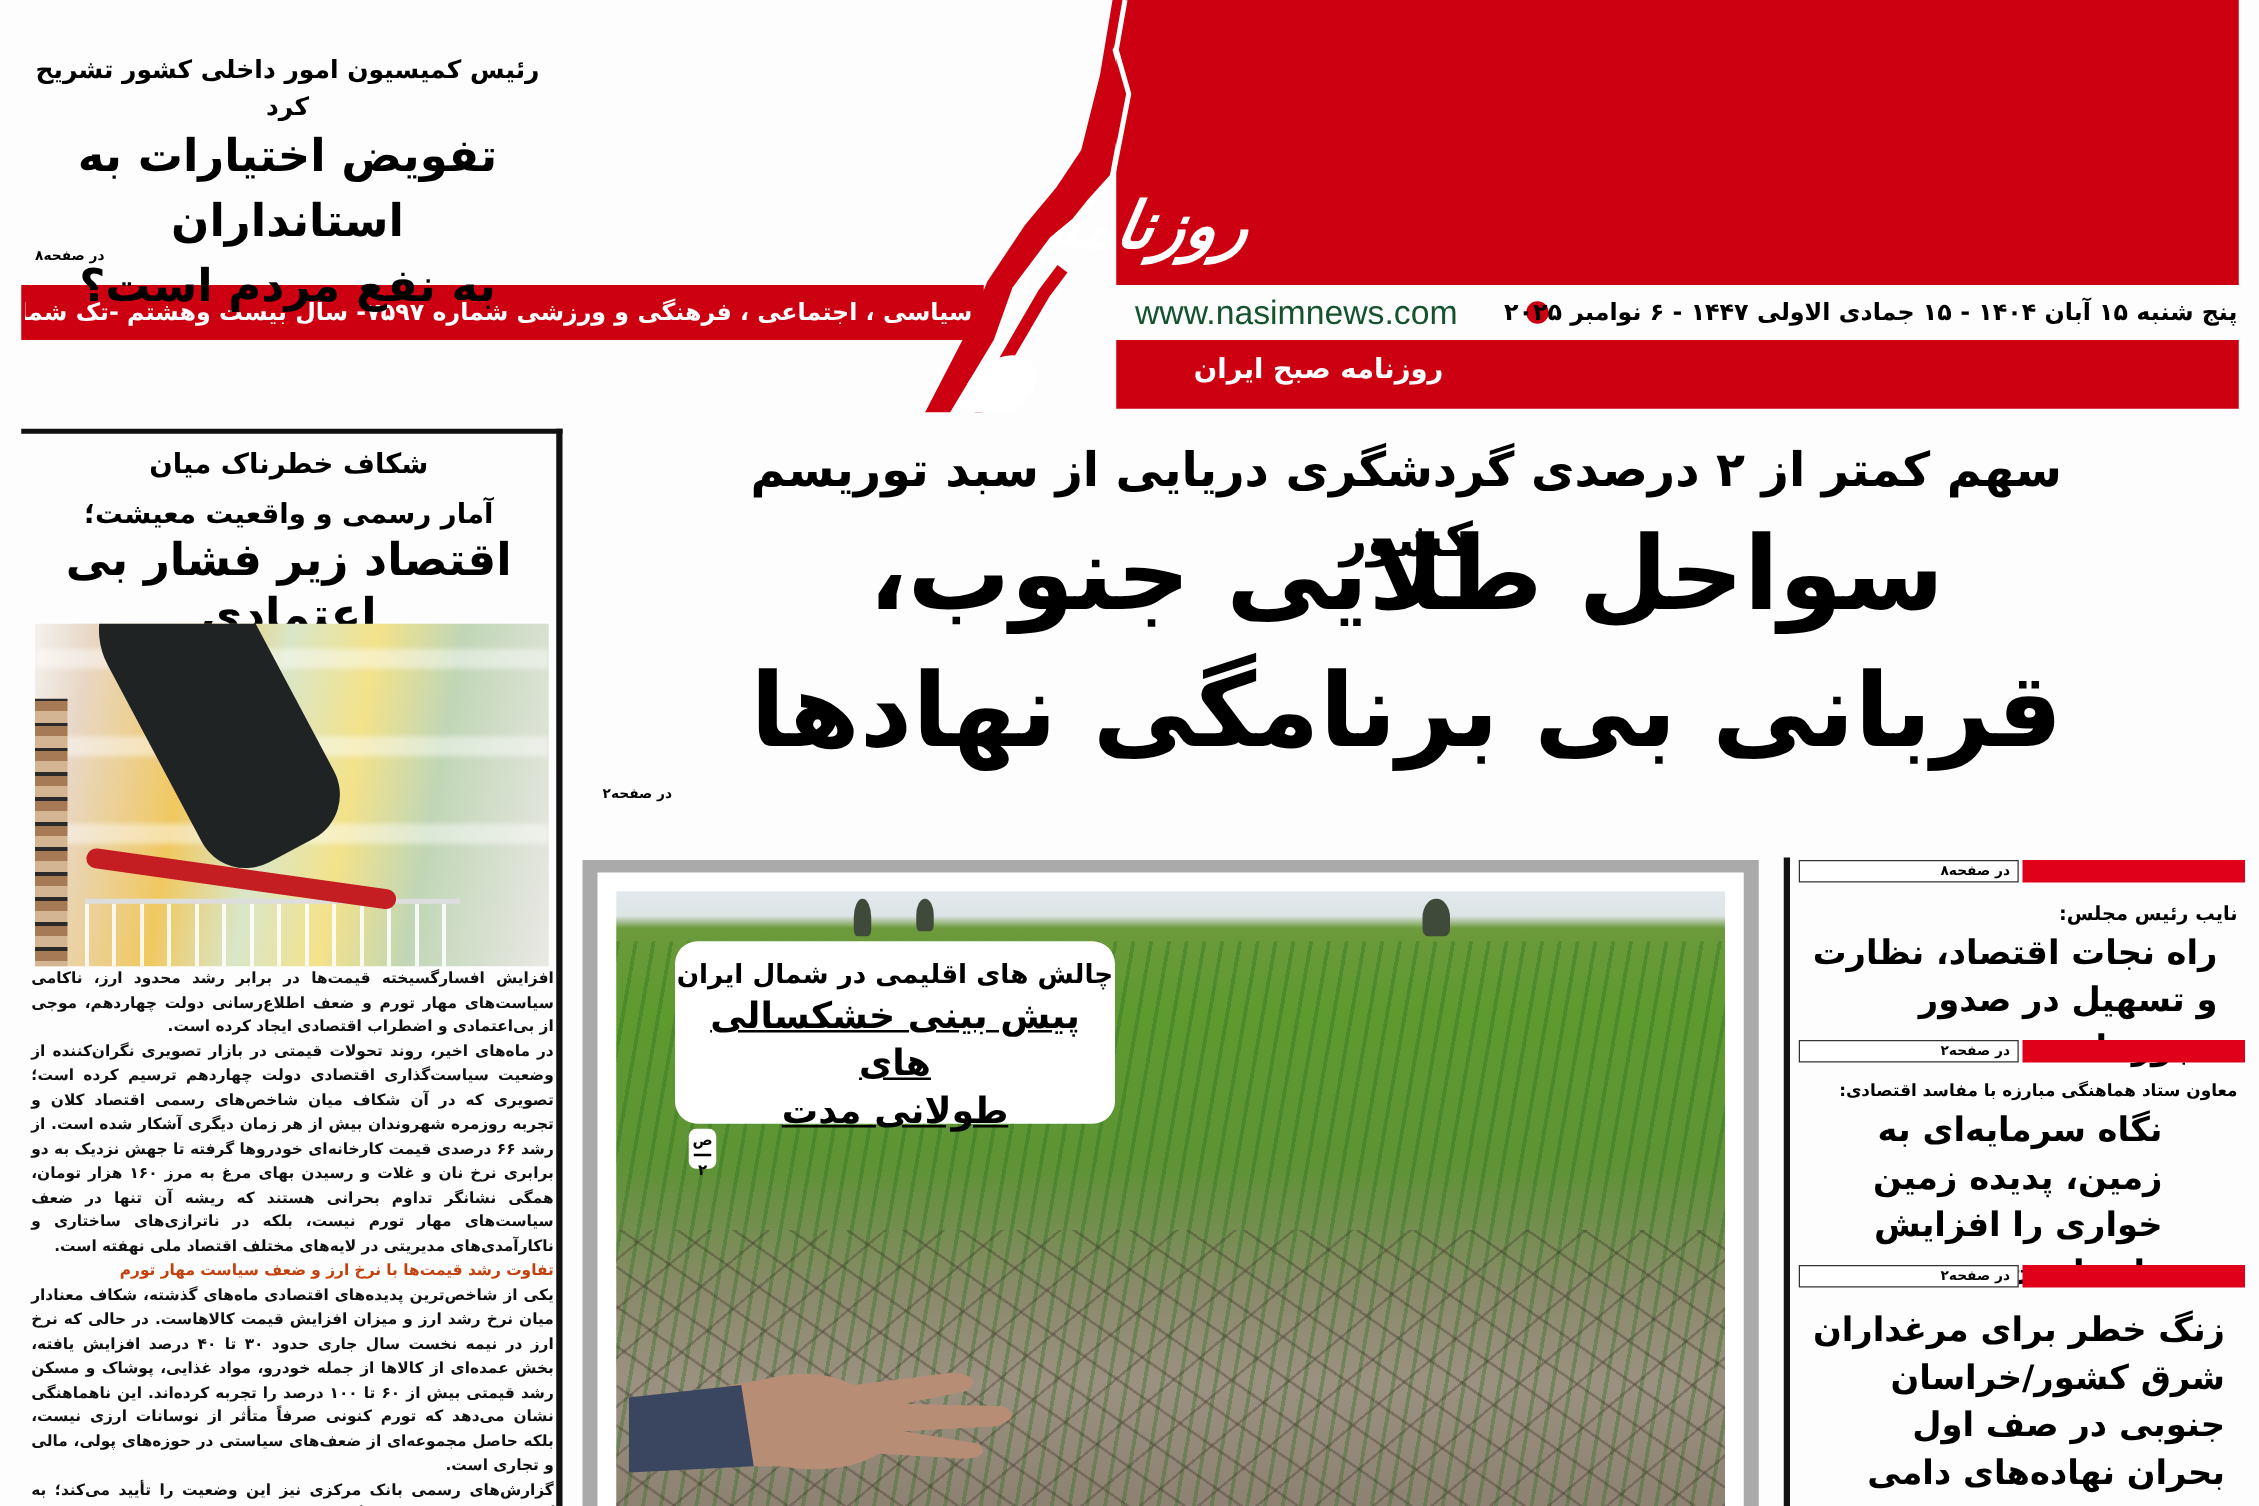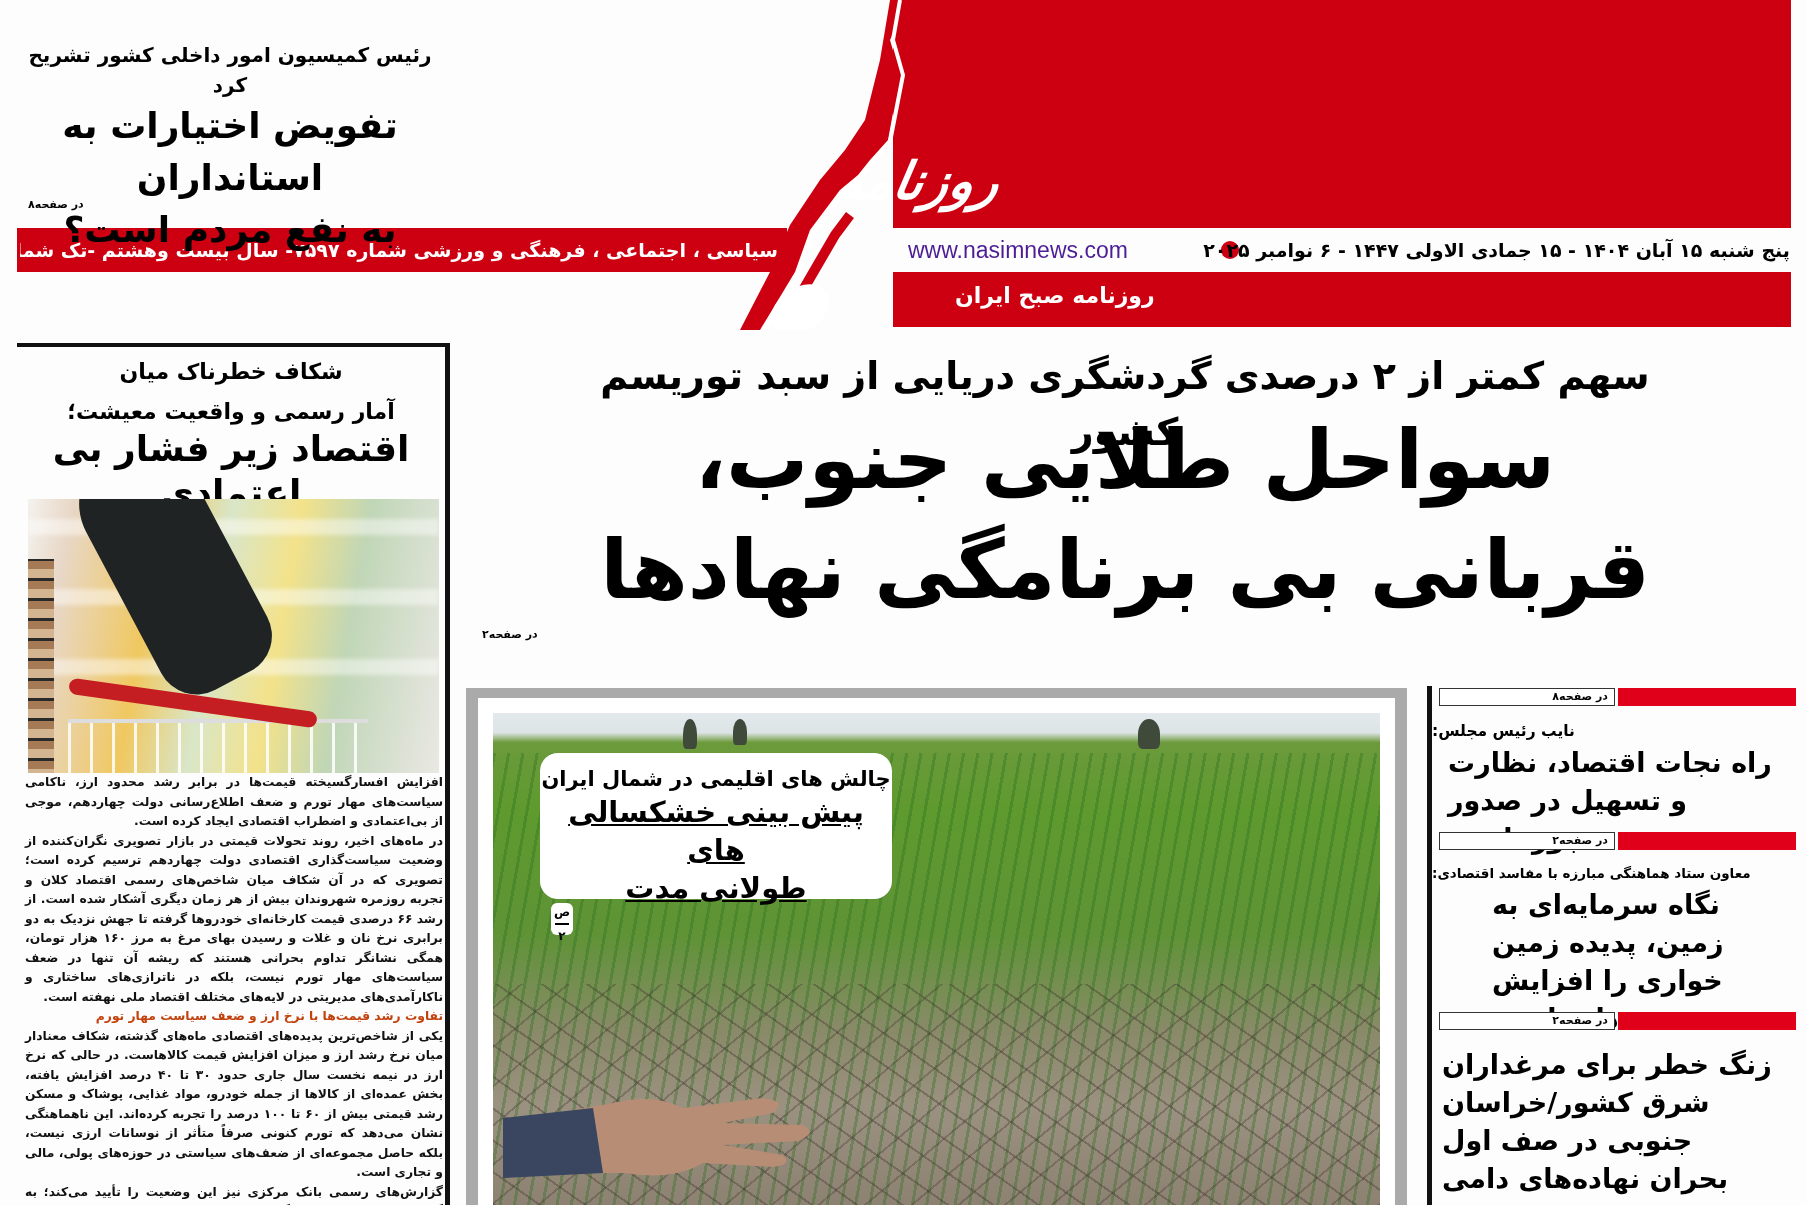--- a/index.html
+++ b/index.html
@@ -10,21 +10,21 @@
   .mast-red { position: absolute; left: 893px; top: 0; width: 898px; height: 228px; background: #cc0010; }
   .mast-red-bottom { position: absolute; left: 893px; top: 272px; width: 898px; height: 55px; background: #cc0010; }
   .mast-bar-left { position: absolute; left: 17px; top: 228px; width: 770px; height: 44px; background: #cc0010; }
   .mast-white-strip { position: absolute; left: 893px; top: 228px; width: 898px; height: 44px; background: #fdfdfd; }
 
   .logo-area { position: absolute; left: 740px; top: 0; width: 420px; height: 330px; }
   .logo-area svg { width: 100%; height: 100%; }
   .logo-word-small { position: absolute; left: 838px; top: 150px; color: #fff; font-family: "DejaVu Serif", serif; font-style: italic; font-weight: bold; font-size: 52px; transform: skewX(-10deg); }
 
   .mast-tagline { position: absolute; left: 20px; top: 232px; width: 762px; height: 36px; color: #fff; font-weight: bold; font-size: 19px; line-height: 36px; text-align: right; padding-right: 4px; white-space: nowrap; overflow: hidden; }
-  .mast-url { position: absolute; left: 908px; top: 228px; height: 44px; line-height: 44px; font-family: "Liberation Sans", sans-serif; font-size: 23px; color: #4c1d95; direction: ltr; }
+  .mast-url { position: absolute; left: 908px; top: 228px; height: 44px; line-height: 44px; font-family: "Liberation Sans", sans-serif; font-size: 27px; color: #14532d; direction: ltr; }
   .mast-dot { position: absolute; left: 1221px; top: 241px; width: 18px; height: 18px; border-radius: 50%; background: #cc0010; }
   .mast-date { position: absolute; left: 1282px; top: 228px; width: 508px; height: 44px; line-height: 44px; font-weight: bold; font-size: 19px; text-align: right; white-space: nowrap; }
   .mast-sub { position: absolute; left: 955px; top: 283px; color: #fff; font-weight: bold; font-size: 22px; }
 
   
   .teaser-top { position: absolute; left: 20px; top: 40px; width: 420px; text-align: center; }
   .teaser-top .kicker { font-size: 20px; font-weight: bold; line-height: 30px; }
   .teaser-top .headline { font-size: 36px; font-weight: bold; line-height: 52px; }
   .page-ref-tl { position: absolute; left: 28px; top: 198px; font-size: 11px; font-weight: bold; }
 
@@ -63,21 +63,21 @@
   .caption-card .kicker { font-size: 21px; font-weight: bold; line-height: 28px; }
   .caption-card .headline { font-size: 29px; font-weight: bold; line-height: 38px; text-decoration: underline; }
   .page-tag { position: absolute; left: 58px; top: 190px; width: 22px; height: 32px; background: #fff; border-radius: 6px; text-align: center; font-size: 12px; font-weight: bold; line-height: 18px; }
   .page-tag .line { display: block; width: 14px; height: 2px; background: #000; margin: 2px auto; }
 
   
   .right-col { position: absolute; left: 1427px; top: 686px; width: 363px; height: 519px; border-left: 5px solid #111; }
   .ref-row { position: relative; height: 20px; }
   .ref-box { position: absolute; left: 7px; top: 2px; width: 176px; height: 18px; border: 1.5px solid #333; background: #fff; font-size: 11px; font-weight: bold; text-align: right; padding-right: 6px; line-height: 15px; }
   .ref-red { position: absolute; left: 186px; top: 2px; width: 178px; height: 18px; background: #e0001a; }
-  .story { text-align: left; }
+  .story { text-align: right; }
   .story .kicker { font-size: 15.5px; font-weight: bold; line-height: 26px; }
   .story .headline { font-size: 27px; font-weight: bold; line-height: 38px; }
 </style>
 </head>
 <body>
 
 <div class="mast-red"></div>
 <div class="mast-white-strip"></div>
 <div class="mast-red-bottom"></div>
 <div class="mast-bar-left"></div>

